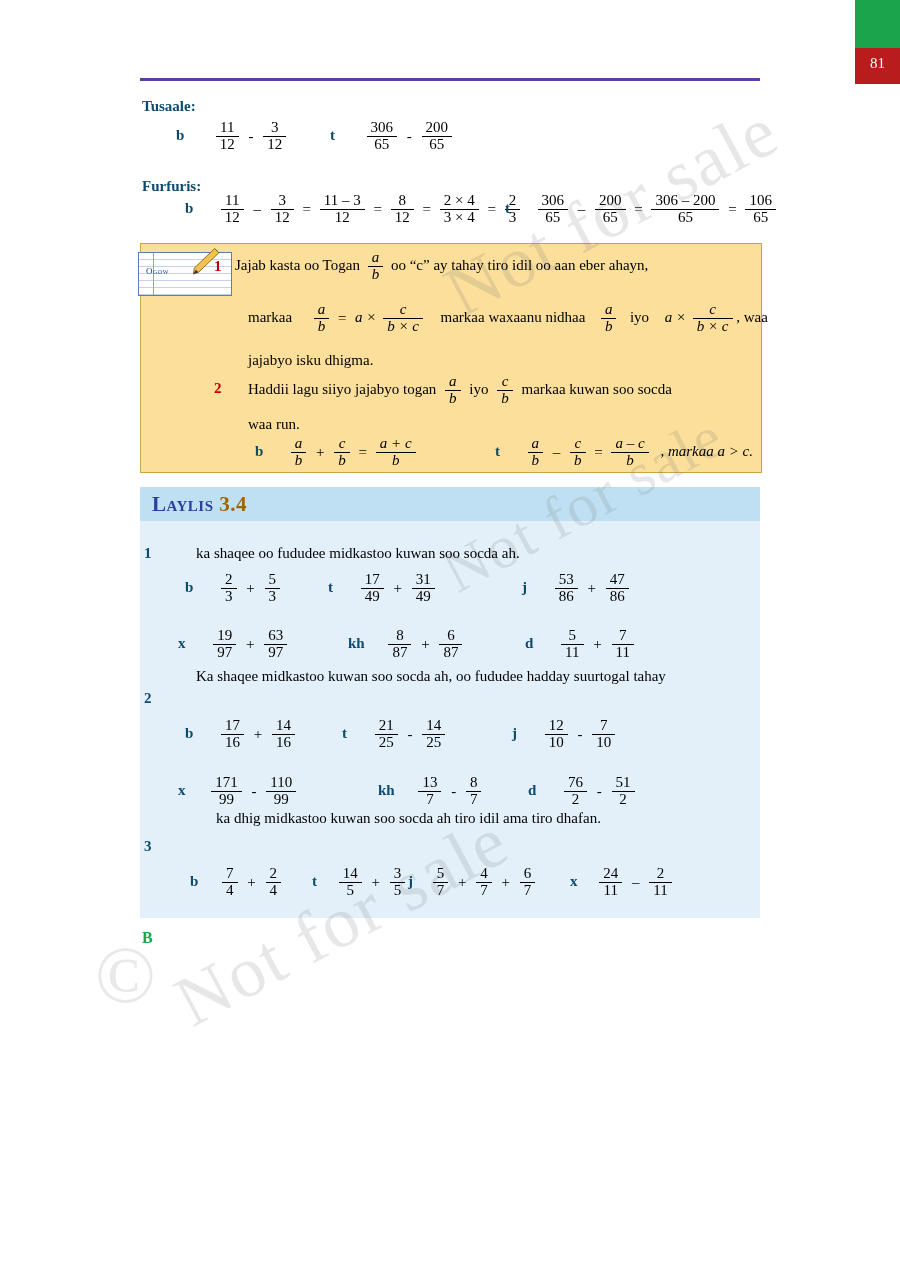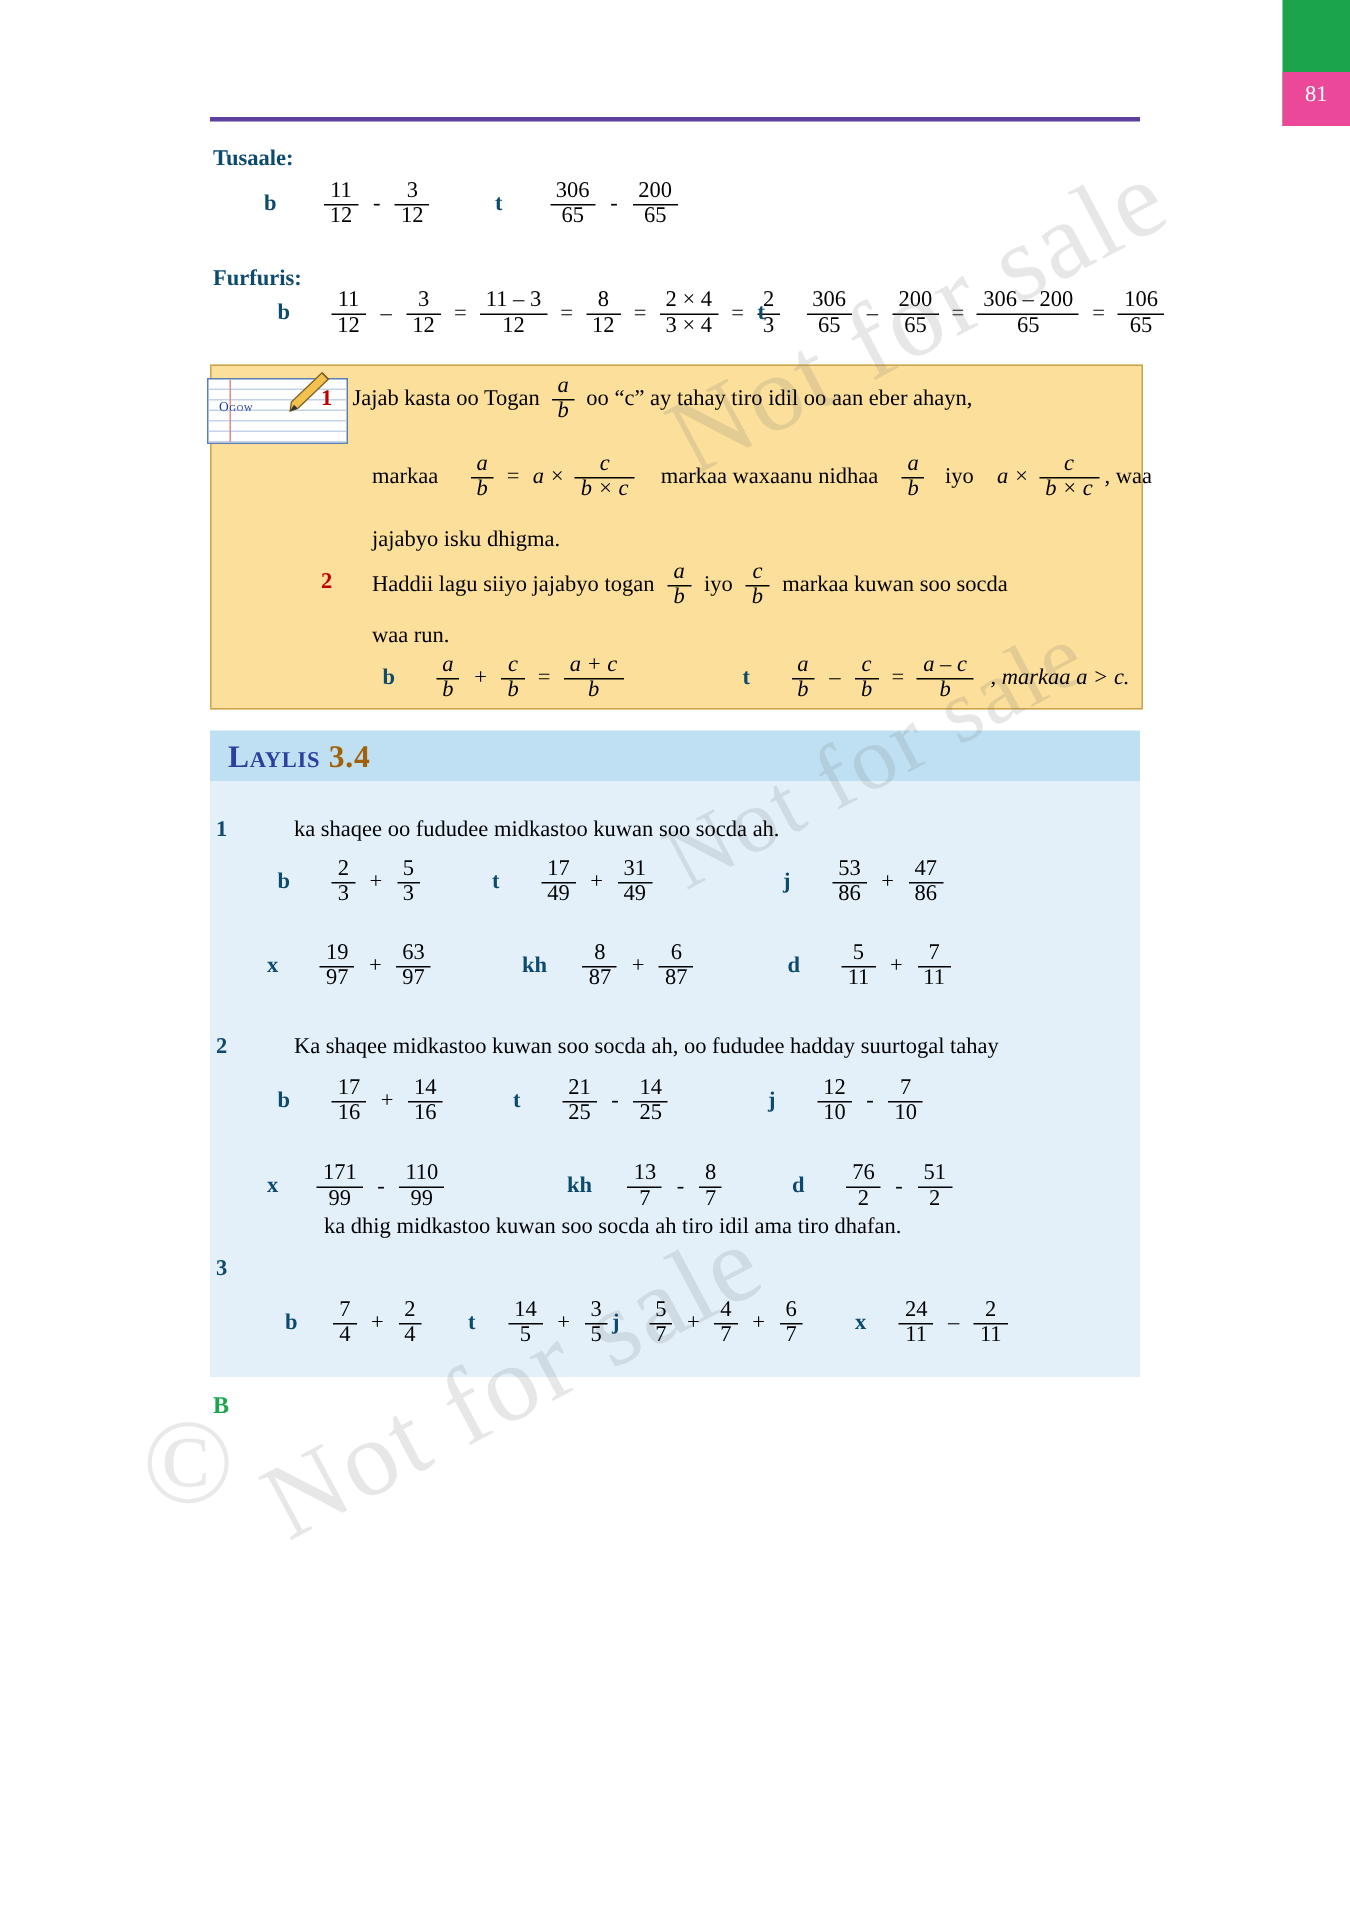--- a/index.html
+++ b/index.html
@@ -37,21 +37,21 @@
     position:absolute;left:95px;top:930px;
     font-size:80px;color:rgba(120,120,120,0.16);
     font-family:"Liberation Serif", serif;
   }
 
   
   .green-tab{
     position:absolute;right:0;top:0;width:45px;height:84px;background:#1ba44c;z-index:3;
   }
   .page-num{
-    position:absolute;right:0;top:48px;width:45px;height:36px;background:#ec4899;
+    position:absolute;right:0;top:48px;width:45px;height:36px;background:#b91c1c;
     color:#fff;font-size:15px;text-align:center;line-height:30px;z-index:4;
     font-family:"Liberation Serif", serif;
   }
   .header-title{
     position:absolute;left:140px;top:52px;width:620px;text-align:center;
     font-variant:small-caps;font-size:14px;letter-spacing:.4px;color:#111;
     font-family:"Liberation Serif", serif;
   }
   .header-title sup{font-size:8px;}
   .header-rule{
@@ -300,21 +300,21 @@
     <span class="frac"><span class="num">6</span><span class="den">87</span></span>
   </div>
   <div class="mathrow" style="left:525px;top:628px;z-index:6;">
     <span class="bold magenta">d</span><span style="display:inline-block;width:24px;"></span>
     <span class="frac"><span class="num">5</span><span class="den">11</span></span>
     <span class="op">+</span>
     <span class="frac"><span class="num">7</span><span class="den">11</span></span>
   </div>
 
   <div class="lbl bold magenta" style="left:144px;top:690px;z-index:6;">2</div>
-  <div class="lbl" style="left:196px;top:690px;z-index:6;">Ka shaqee midkastoo kuwan soo socda ah, oo fududee hadday suurtogal tahay</div>
+  <div class="lbl" style="left:196px;top:668px;z-index:6;">Ka shaqee midkastoo kuwan soo socda ah, oo fududee hadday suurtogal tahay</div>
 
   <div class="mathrow" style="left:185px;top:718px;z-index:6;">
     <span class="bold magenta">b</span><span style="display:inline-block;width:24px;"></span>
     <span class="frac"><span class="num">17</span><span class="den">16</span></span>
     <span class="op">+</span>
     <span class="frac"><span class="num">14</span><span class="den">16</span></span>
   </div>
   <div class="mathrow" style="left:342px;top:718px;z-index:6;">
     <span class="bold magenta">t</span><span style="display:inline-block;width:24px;"></span>
     <span class="frac"><span class="num">21</span><span class="den">25</span></span>

